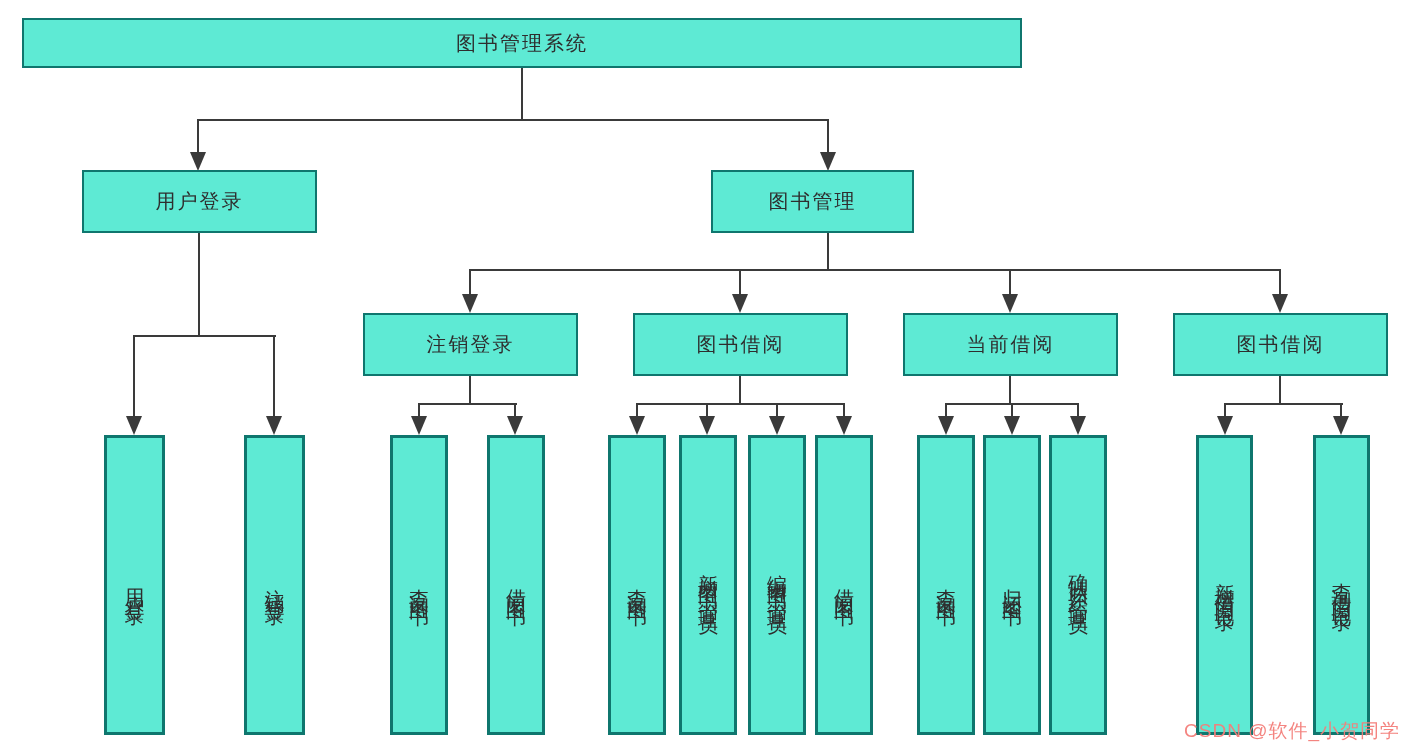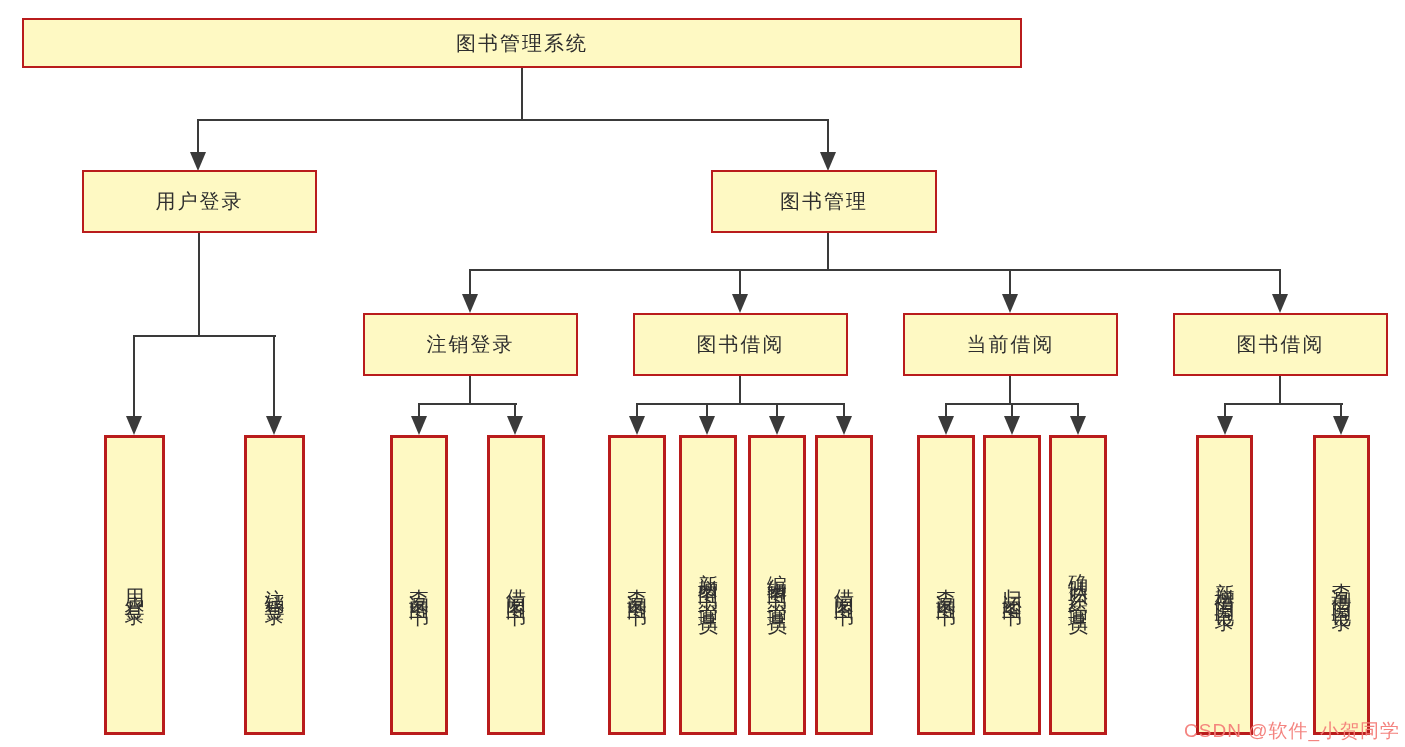--- a/index.html
+++ b/index.html
@@ -7,22 +7,22 @@
     position: relative;
     width: 1405px;
     height: 747px;
     background: #ffffff;
     font-family: "Liberation Sans", "DejaVu Sans", sans-serif;
     color: #2e2e2e;
     overflow: hidden;
   }
   .node {
     position: absolute;
-    background: #fef9c3;
-    border: 2px solid #b91c1c;
+    background: #5eead4;
+    border: 2px solid #0f766e;
     box-sizing: border-box;
     display: flex;
     align-items: center;
     justify-content: center;
     z-index: 2;
   }
   .h-node { font-size: 20px; letter-spacing: 2px; }
   .v-node { border-width: 3px; }
   .vtext {
     writing-mode: vertical-rl;
@@ -66,21 +66,21 @@
   <div class="vline" style="left:521px; top:68px; height:53px;"></div>
   <div class="hline" style="left:197px; top:119px; width:632px;"></div>
   <div class="vline" style="left:197px; top:119px; height:35px;"></div>
   <div class="arrow" style="left:190px; top:152px;"></div>
   <div class="vline" style="left:827px; top:119px; height:35px;"></div>
   <div class="arrow" style="left:820px; top:152px;"></div>
 
   <div class="node h-node" style="left:82px; top:170px; width:235px; height:63px;">
     <span>用户登录</span>
   </div>
-  <div class="node h-node" style="left:711px; top:170px; width:226px; height:63px;">
+  <div class="node h-node" style="left:711px; top:170px; width:203px; height:63px;">
     <span>图书管理</span>
   </div>
 
   <div class="vline" style="left:198px; top:233px; height:104px;"></div>
   <div class="hline" style="left:133px; top:335px; width:143px;"></div>
   <div class="vline" style="left:133px; top:335px; height:82px;"></div>
   <div class="arrow" style="left:126px; top:416px;"></div>
   <div class="vline" style="left:273px; top:335px; height:82px;"></div>
   <div class="arrow" style="left:266px; top:416px;"></div>
 

